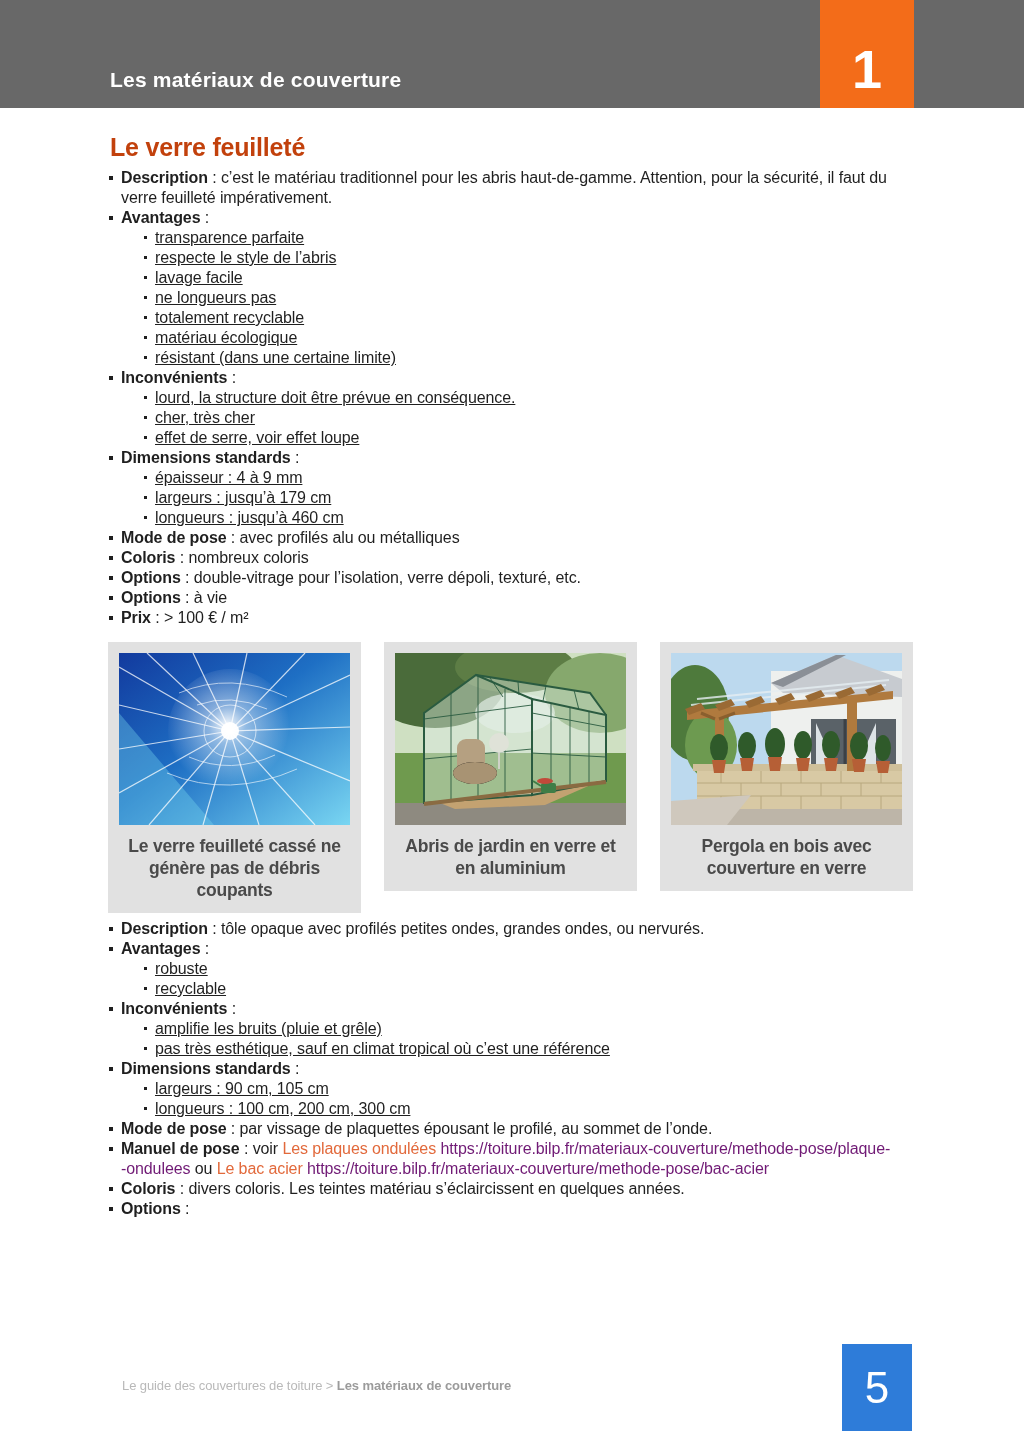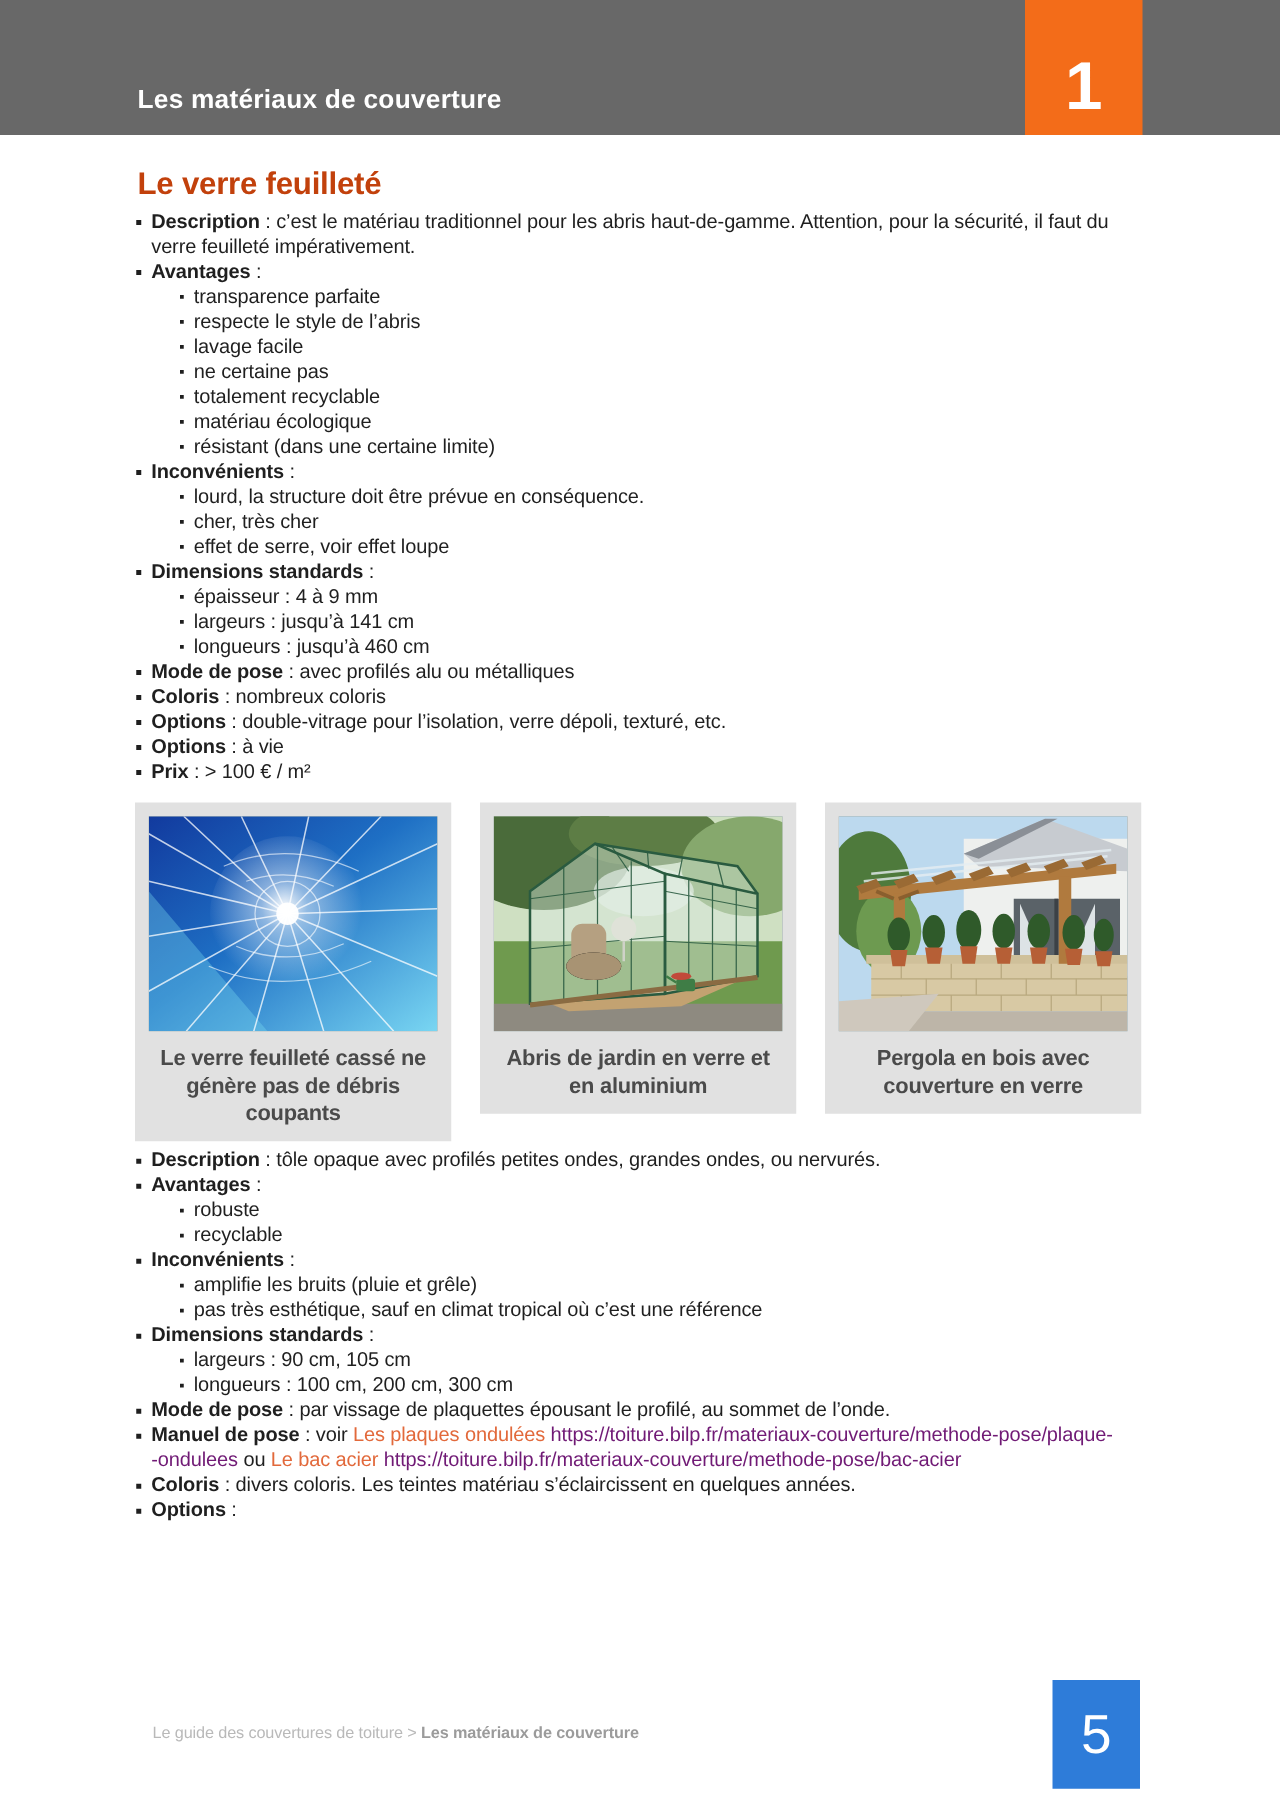--- a/index.html
+++ b/index.html
@@ -15,21 +15,21 @@
   .chapter-num{color:#ffffff;font-weight:bold;font-size:54px;line-height:1;margin-bottom:12px;}
   
   .content{position:absolute;top:108px;left:108px;width:806px;}
   h2.h-blue{margin:24px 0 6px 2px;color:#c2410c;font-size:25px;line-height:30px;font-weight:bold;letter-spacing:-.2px;}
   h2.mt-lg{margin-top:46px;}
   ul.l1,ul.sub{list-style:none;margin:0;padding:0;font-size:16px;line-height:20px;letter-spacing:-.1px;}
   ul.l1{margin-top:6px;}
   ul.l1>li{position:relative;padding-left:13px;}
   ul.l1>li::before{content:"";position:absolute;left:1px;top:8px;width:4px;height:4px;background:#1f1f1f;}
   ul.sub{margin-left:22px;}
-  ul.sub>li{position:relative;padding-left:12px;}
+  ul.sub>li{position:relative;padding-left:12px;text-decoration:underline;}
   ul.sub>li::before{content:"";position:absolute;left:1px;top:8px;width:3px;height:3px;background:#1f1f1f;}
   b.lab{font-weight:bold;}
   .seg-link{color:#e2693b;}
   .seg-url{color:#701a75;text-align:right;}
   
   .figures{display:flex;gap:23px;margin-top:14px;align-items:flex-start;}
   .fig{width:253px;box-sizing:border-box;background:#e1e1e1;padding:11px 11px 12px;margin:0;}
   .photo{width:231px;height:172px;overflow:hidden;background:#9aa;}
   .photo svg{display:block;}
   .fig figcaption{margin:10px 0 0;text-align:center;font-weight:bold;font-size:17.5px;line-height:22px;color:#4a4a4a;letter-spacing:-.2px;}
@@ -55,33 +55,33 @@
   <main class="content">
 
     <section>
       <h2 class="h-blue">Le verre feuilleté</h2>
       <ul class="l1">
           <li><b class="lab">Description</b><span> : c’est le matériau traditionnel pour les abris haut-de-gamme. Attention, pour la sécurité, il faut du verre feuilleté impérativement.</span></li>
           <li><b class="lab">Avantages</b><span> :</span><ul class="sub">
               <li>transparence parfaite</li>
               <li>respecte le style de l’abris</li>
               <li>lavage facile</li>
-              <li>ne certaine pas</li>
+              <li>ne longueurs pas</li>
               <li>totalement recyclable</li>
               <li>matériau écologique</li>
               <li>résistant (dans une certaine limite)</li>
             </ul></li>
           <li><b class="lab">Inconvénients</b><span> :</span><ul class="sub">
               <li>lourd, la structure doit être prévue en conséquence.</li>
               <li>cher, très cher</li>
               <li>effet de serre, voir effet loupe</li>
             </ul></li>
           <li><b class="lab">Dimensions standards</b><span> :</span><ul class="sub">
               <li>épaisseur : 4 à 9 mm</li>
-              <li>largeurs : jusqu’à 141 cm</li>
+              <li>largeurs : jusqu’à 179 cm</li>
               <li>longueurs : jusqu’à 460 cm</li>
             </ul></li>
           <li><b class="lab">Mode de pose</b><span> : avec profilés alu ou métalliques</span></li>
           <li><b class="lab">Coloris</b><span> : nombreux coloris</span></li>
           <li><b class="lab">Options</b><span> : double-vitrage pour l’isolation, verre dépoli, texturé, etc.</span></li>
           <li><b class="lab">Options</b><span> : à vie</span></li>
           <li><b class="lab">Prix</b><span> : &gt; 100 € / m²</span></li>
         </ul>
 
       <div class="figures">

